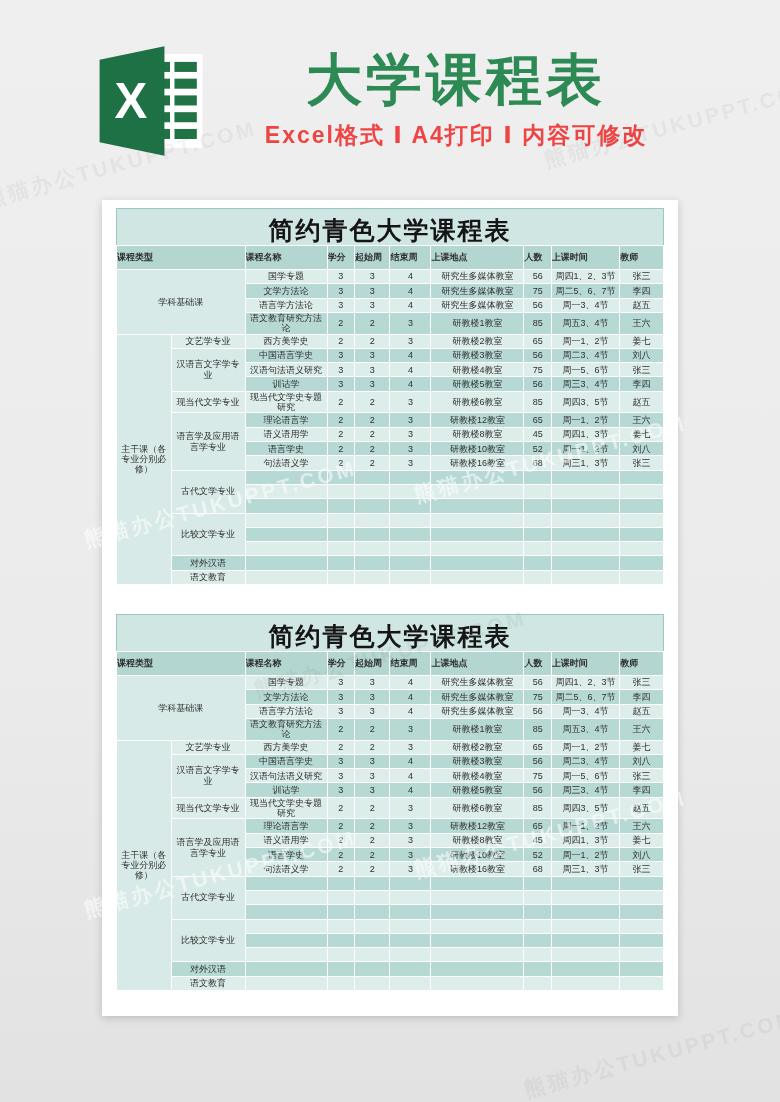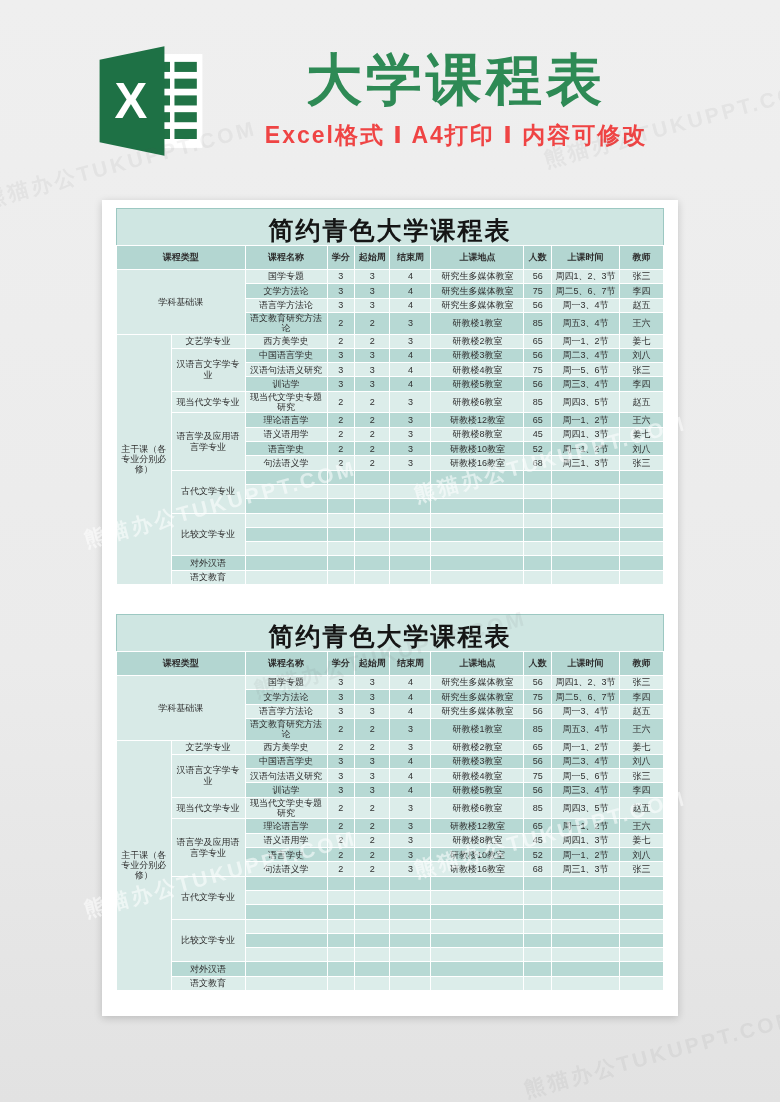--- a/index.html
+++ b/index.html
@@ -24,21 +24,21 @@
   }
   .sheet{margin-bottom:29px;}
   .sheet-title{
     background:var(--title-bar);border:1px solid var(--outer);border-bottom:none;
     height:37px;line-height:42px;text-align:center;font-size:25px;font-weight:bold;color:#151515;
     letter-spacing:2px;
   }
   table.course-table{width:100%;border-collapse:collapse;table-layout:fixed;border:1px solid var(--outer);}
   table.course-table th{
     background:var(--header-row);font-size:9px;font-weight:bold;color:#2e2e2e;
-    height:24px;border:1px solid var(--grid);text-align:center;overflow:hidden;white-space:nowrap;
+    height:24px;border:1px solid var(--grid);text-align:left;overflow:hidden;white-space:nowrap;
   }
   table.course-table td{
     font-size:9px;color:#2f2f2f;height:14.3px;border:1px solid var(--grid);
     text-align:center;vertical-align:middle;overflow:hidden;padding:0 1px;line-height:1.15;
   }
   tr.light td.data{background:var(--row-light);}
   tr.dark td.data{background:var(--row-dark);}
   td.glabel{background:var(--label-cell);padding:0 6px;margin-top:17px;}
   .wm{
     position:absolute;font-size:21px;font-weight:bold;letter-spacing:3px;white-space:nowrap;

